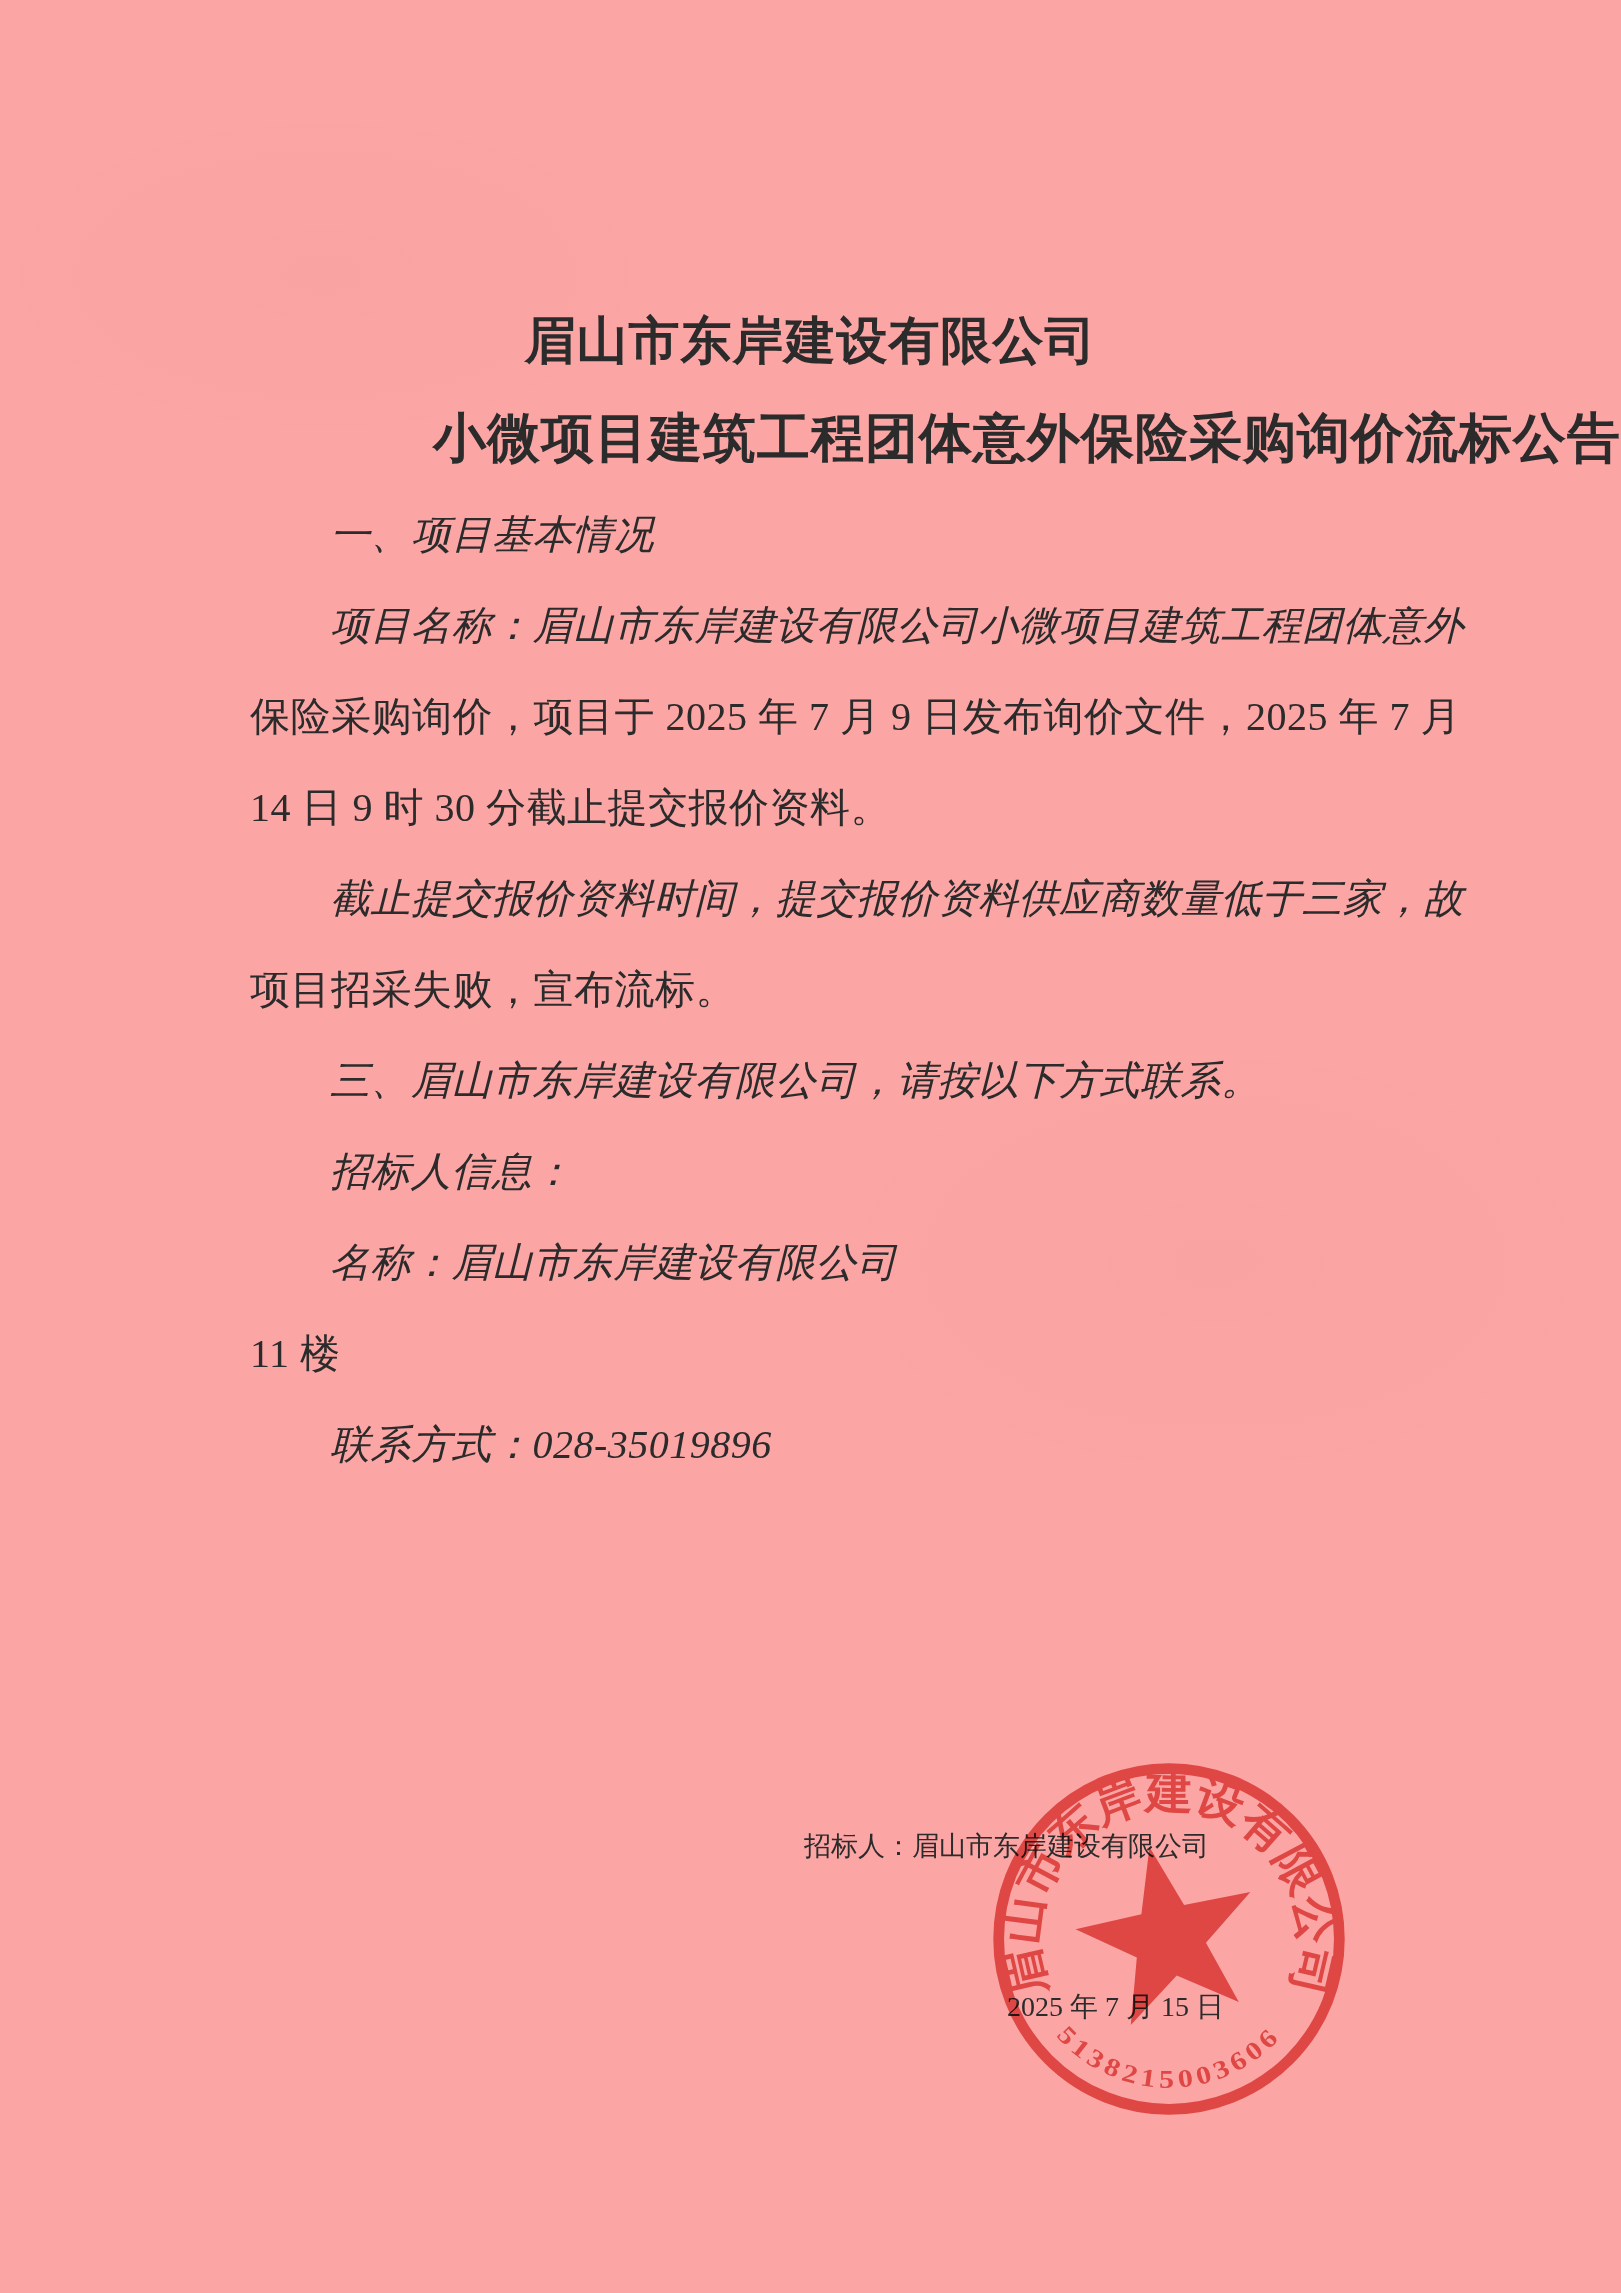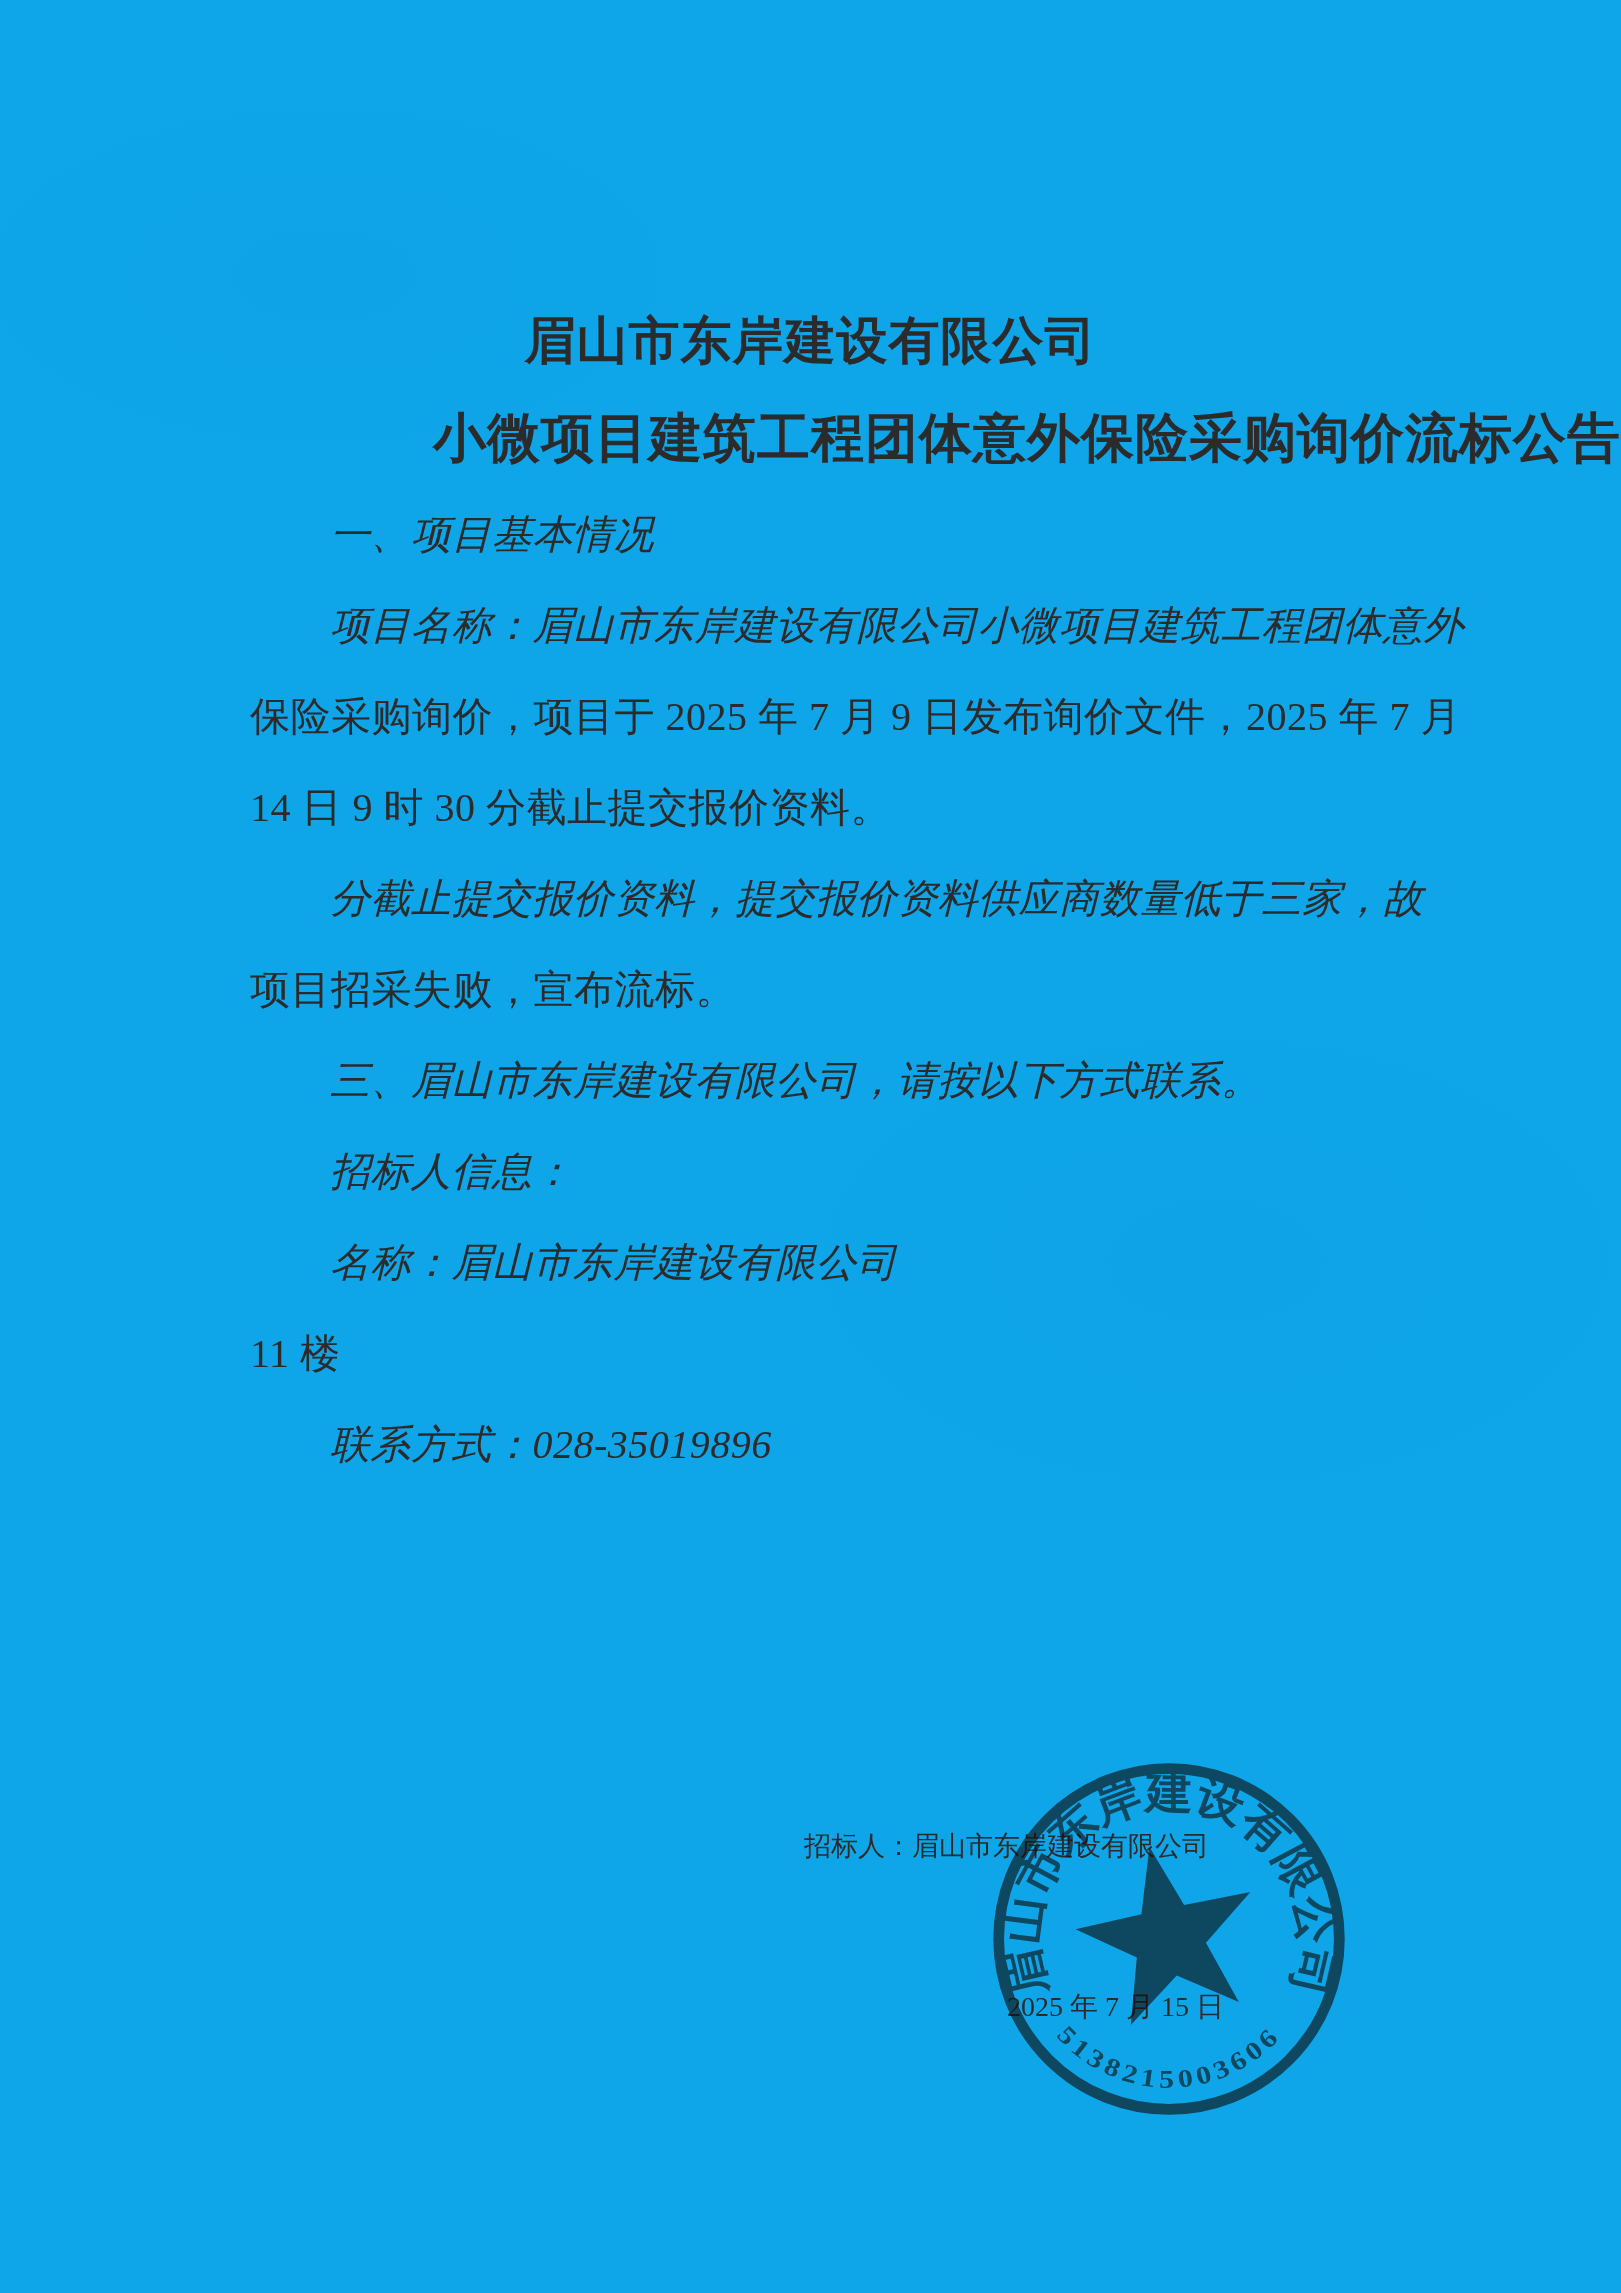--- a/index.html
+++ b/index.html
@@ -1,21 +1,21 @@
 <!DOCTYPE html>
 <html><head>
 <meta charset="utf-8">
 <style>
   html, body { margin: 0; padding: 0; background: #e8e8e8; }
   .page {
     position: relative;
     width: 1621px;
     height: 2294px;
     margin: 0 auto;
-    background: #0ea5e9;
+    background: #fca5a5;
     overflow: hidden;
     color: #2b2b2b;
     font-family: "Liberation Serif", serif;
   }
   
   .page::before {
     content: "";
     position: absolute; inset: 0;
     background:
       radial-gradient(ellipse 588px 294px at 20% 12%, rgba(0,0,0,0.012), transparent 70%),
@@ -96,21 +96,21 @@
 
   <div class="title-1">眉山市东岸建设有限公司</div>
 
   <div class="title-2">小微项目建筑工程团体意外保险采购询价流标公告</div>
 
   <div class="body-text">
       <div class="line indent">一、项目基本情况</div>
       <div class="line indent">项目名称：眉山市东岸建设有限公司小微项目建筑工程团体意外</div>
       <div class="line">保险采购询价，项目于 2025 年 7 月 9 日发布询价文件，2025 年 7 月</div>
       <div class="line">14 日 9 时 30 分截止提交报价资料。</div>
-      <div class="line indent">分截止提交报价资料，提交报价资料供应商数量低于三家，故</div>
+      <div class="line indent">截止提交报价资料时间，提交报价资料供应商数量低于三家，故</div>
       <div class="line">项目招采失败，宣布流标。</div>
       <div class="line indent">三、眉山市东岸建设有限公司，请按以下方式联系。</div>
       <div class="line indent">招标人信息：</div>
       <div class="line indent">名称：眉山市东岸建设有限公司</div>
       <div class="line">11 楼</div>
       <div class="line indent">联系方式：028-35019896</div>
     </div>
 
   <div class="sign-line">招标人：眉山市东岸建设有限公司</div>
 

